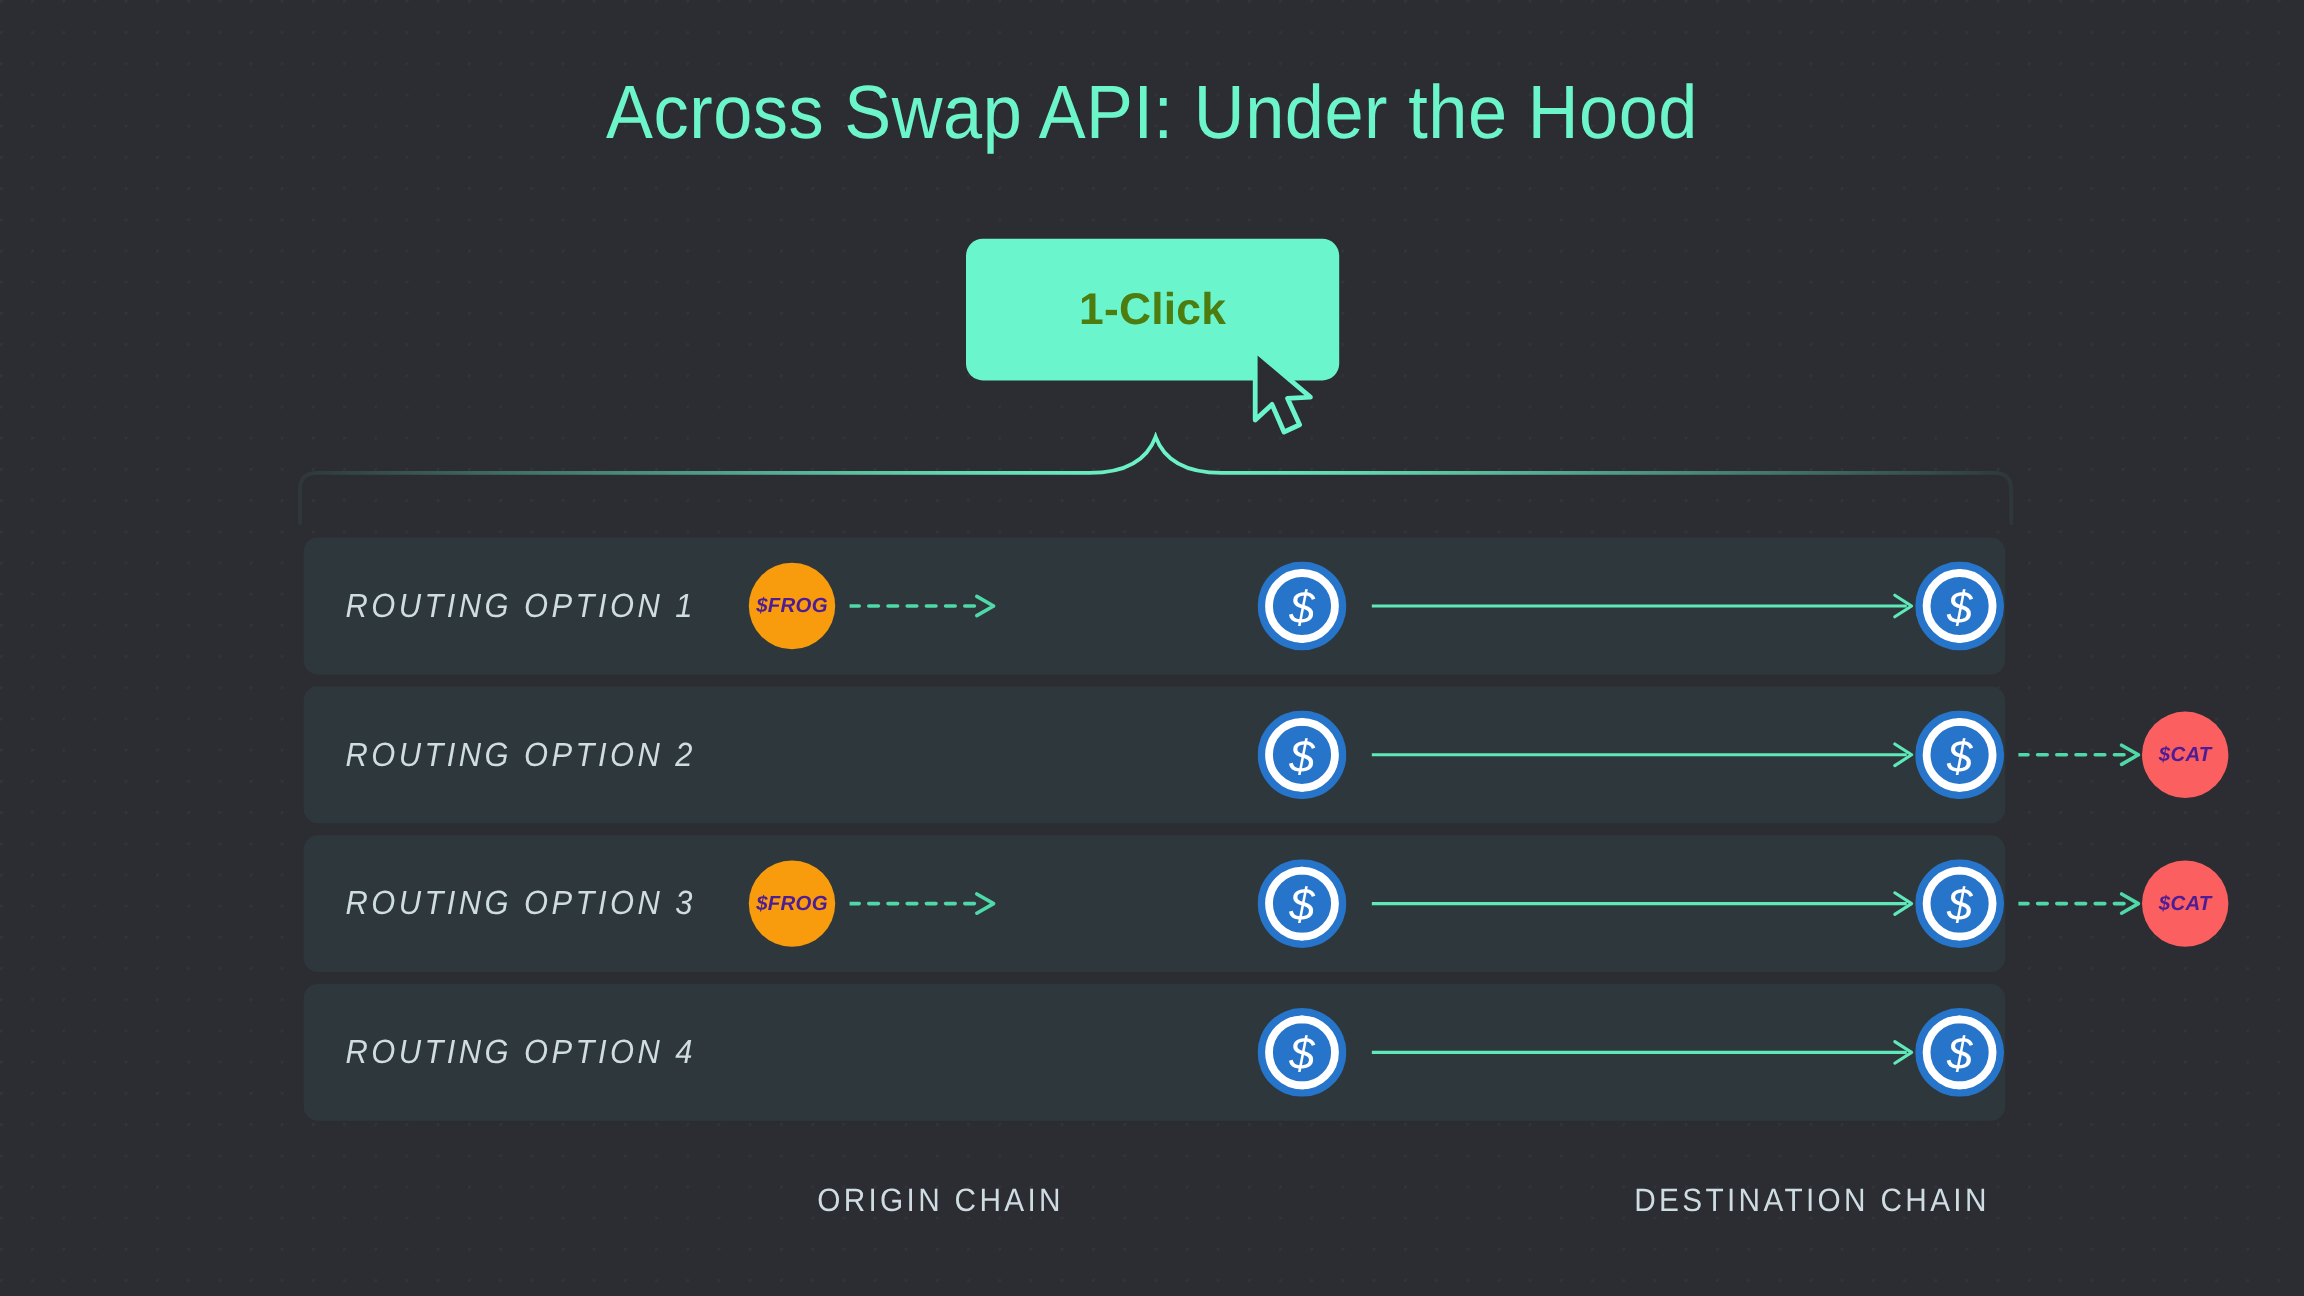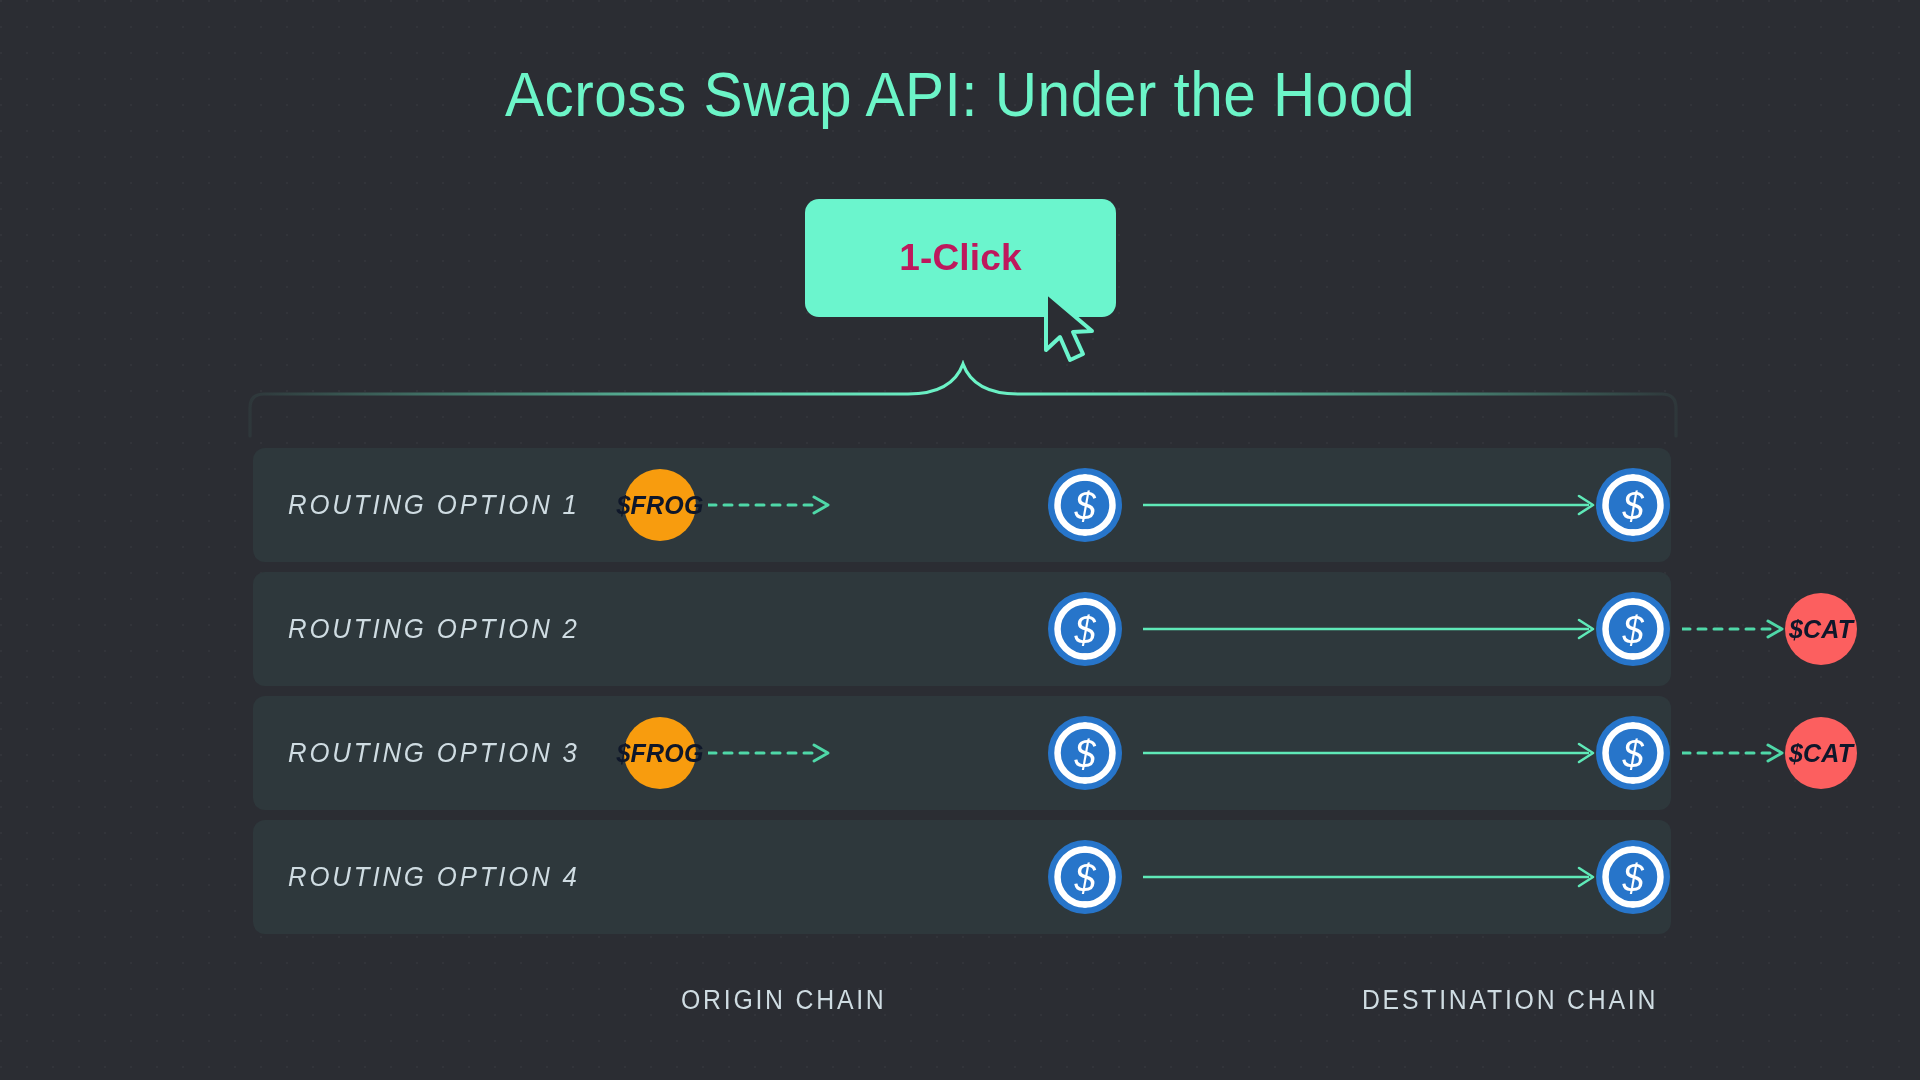--- a/index.html
+++ b/index.html
@@ -41,21 +41,21 @@
     top: 199px;
     width: 311px;
     height: 118px;
     background: #6bf5cd;
     border-radius: 14px;
     display: flex;
     align-items: center;
     justify-content: center;
   }
   .click-button-label {
-    color: #be185d;
+    color: #4d7c0f;
     font-size: 37px;
     font-weight: 700;
     letter-spacing: 0.2px;
   }
 
   
   .cursor {
     position: absolute;
     left: 1040px;
     top: 288px;
@@ -107,23 +107,23 @@
   .token {
     position: absolute;
     top: 50%;
     transform: translateY(-50%);
     width: 72px;
     height: 72px;
     border-radius: 50%;
     display: flex;
     align-items: center;
     justify-content: center;
-    font-size: 25px;
+    font-size: 17px;
     font-weight: 700;
-    color: #0f172a;
+    color: #4c1d95;
     letter-spacing: 0.2px;
   }
   .token.frog { background: #f89c0e; }
   .token.cat  { background: #fc5f5f; }
 
   .usdc {
     position: absolute;
     top: 50%;
     transform: translateY(-50%);
     width: 74px;

